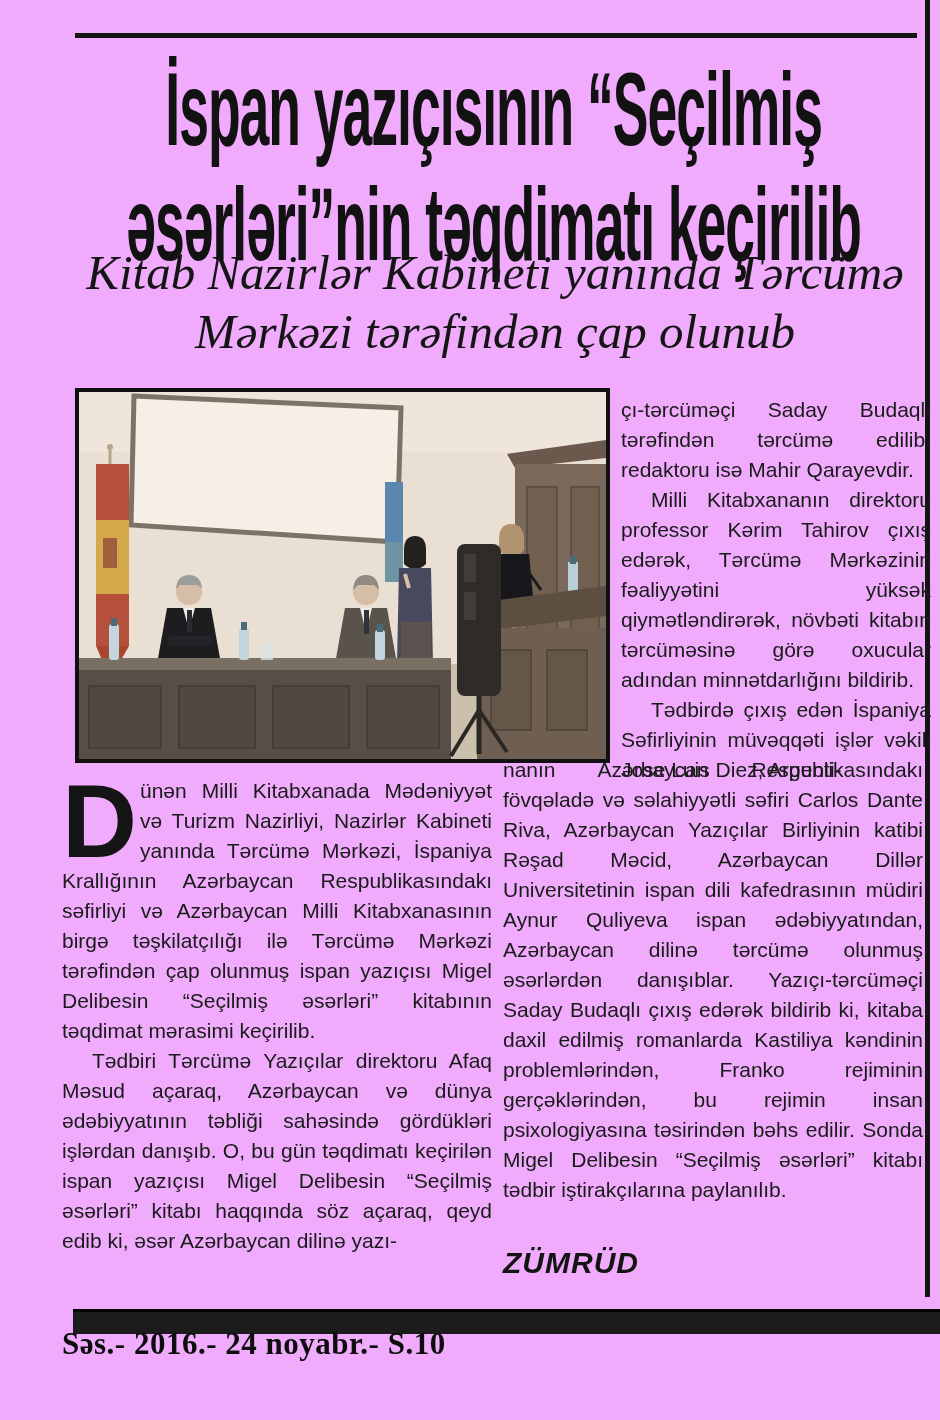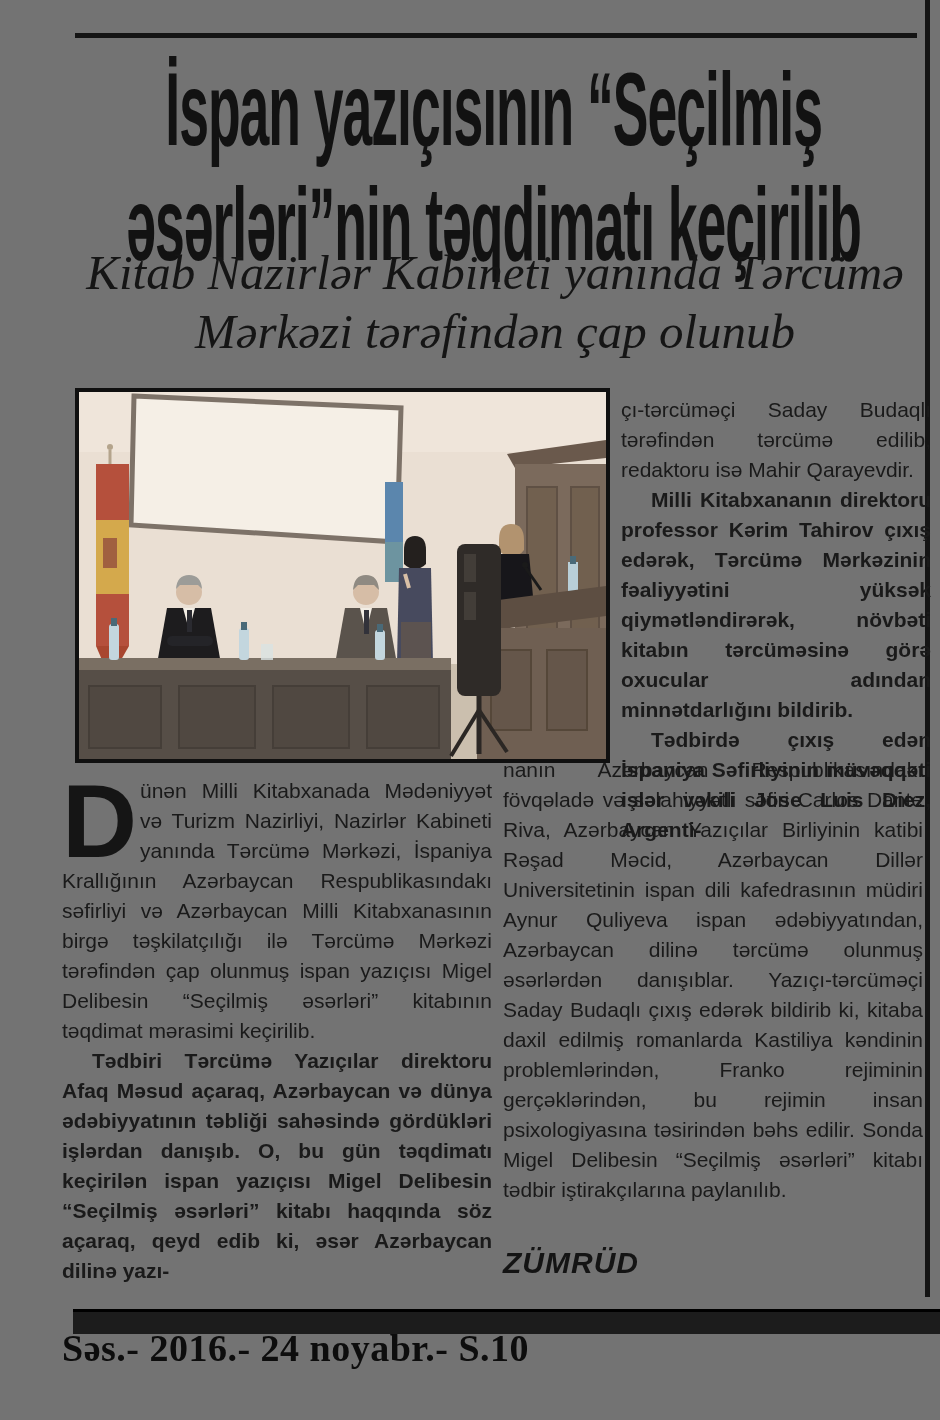--- a/index.html
+++ b/index.html
@@ -1,17 +1,17 @@
 <!DOCTYPE html>
 <html><head>
 <meta charset="utf-8">
 <style>
   html,body{margin:0;padding:0;background:#ffffff;}
   .page{
-    position:relative;width:940px;height:1420px;background:#737373;
+    position:relative;width:940px;height:1420px;background:#f0abfc;
     font-family:"Liberation Sans",sans-serif;color:#111;overflow:hidden;
   }
   .rule-top{position:absolute;left:75px;top:33px;width:842px;height:5px;background:#141414;}
   .rule-right{position:absolute;left:925px;top:0px;width:5px;height:1297px;background:#141414;}
 
   .headline{
     position:absolute;left:62px;top:52px;width:1660px;
     transform:scaleX(0.52);transform-origin:0 0;
     font-weight:bold;font-size:103px;line-height:115px;letter-spacing:-2px;
     text-align:center;color:#121212;white-space:nowrap;
@@ -23,39 +23,39 @@
   }
 
   .photo{
     position:absolute;left:75px;top:388px;width:527px;height:367px;
     border:4px solid #101010;background:#eadfd3;
   }
   .photo svg{display:block;}
 
   .col{position:absolute;text-align:justify;font-size:21px;line-height:30px;color:#1a1a1a;}
   .col p{margin:0;}
-  .col p.indent{text-indent:30px;font-weight:bold;}
+  .col p.indent{text-indent:30px;}
   .col-left{left:62px;top:776px;width:430px;}
   .col-right-narrow{left:621px;top:395px;width:310px;}
   .col-right-wide{left:503px;top:755px;width:420px;}
 
   .dropcap{
     float:left;font-weight:bold;font-size:104px;line-height:86px;
     width:72px;margin:2px 6px 0 0;color:#151515;
   }
 
   .byline{
     position:absolute;left:503px;top:1246px;width:418px;
     font-weight:bold;font-style:italic;font-size:30px;letter-spacing:1px;color:#141414;
   }
 
   .footer-band{position:absolute;left:73px;top:1309px;width:867px;height:22px;background:#1c1c1c;border-top:3px solid #000;}
   .footer-cite{
     position:absolute;left:62px;top:1326px;width:600px;
-    font-family:"Liberation Serif",serif;font-weight:bold;font-size:38px;color:#0d0d0d;
+    font-family:"Liberation Serif",serif;font-weight:bold;font-size:31px;color:#0d0d0d;
     letter-spacing:0.5px;
   }
 </style>
 </head>
 <body>
 
 <div class="page">
 
   <div class="rule-top"></div>
   <div class="rule-right"></div>

